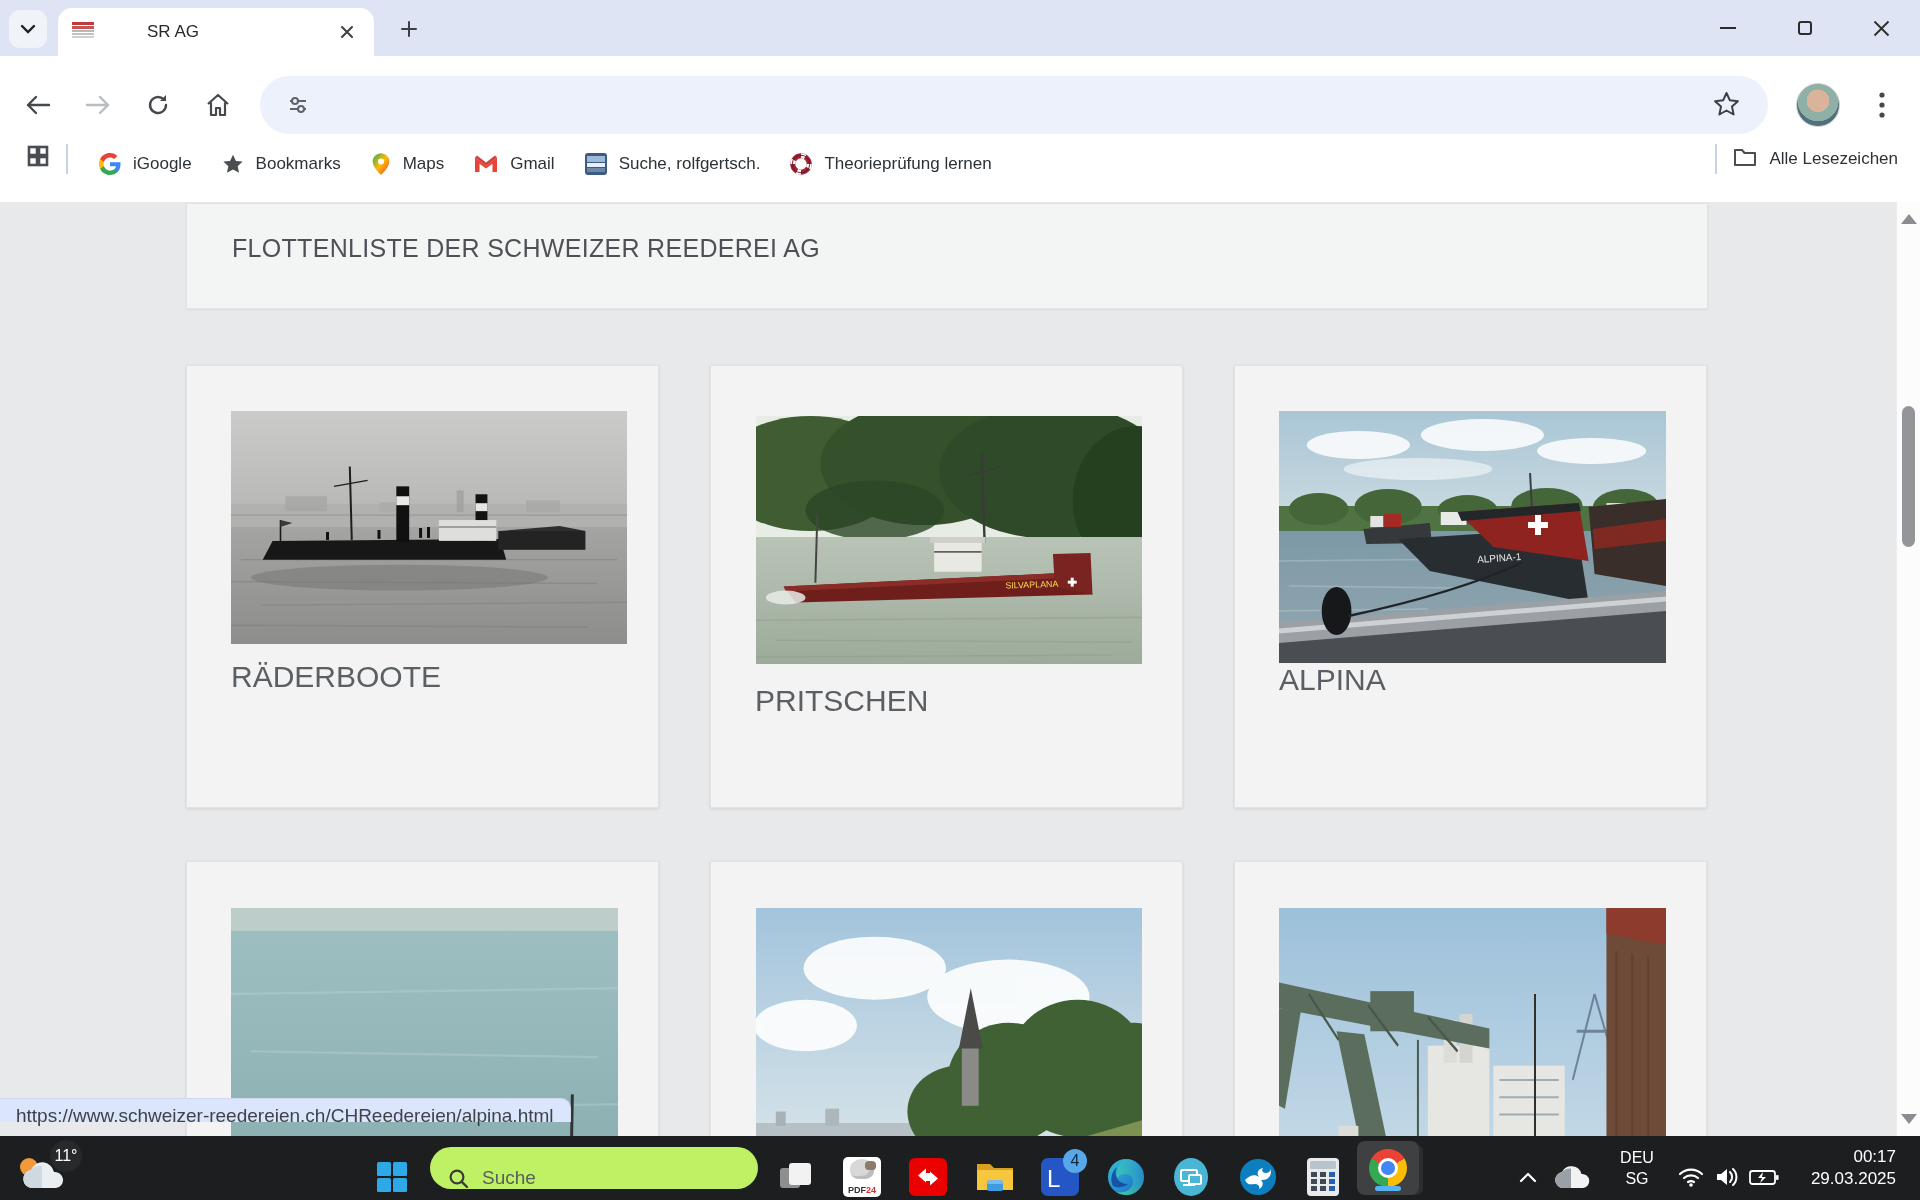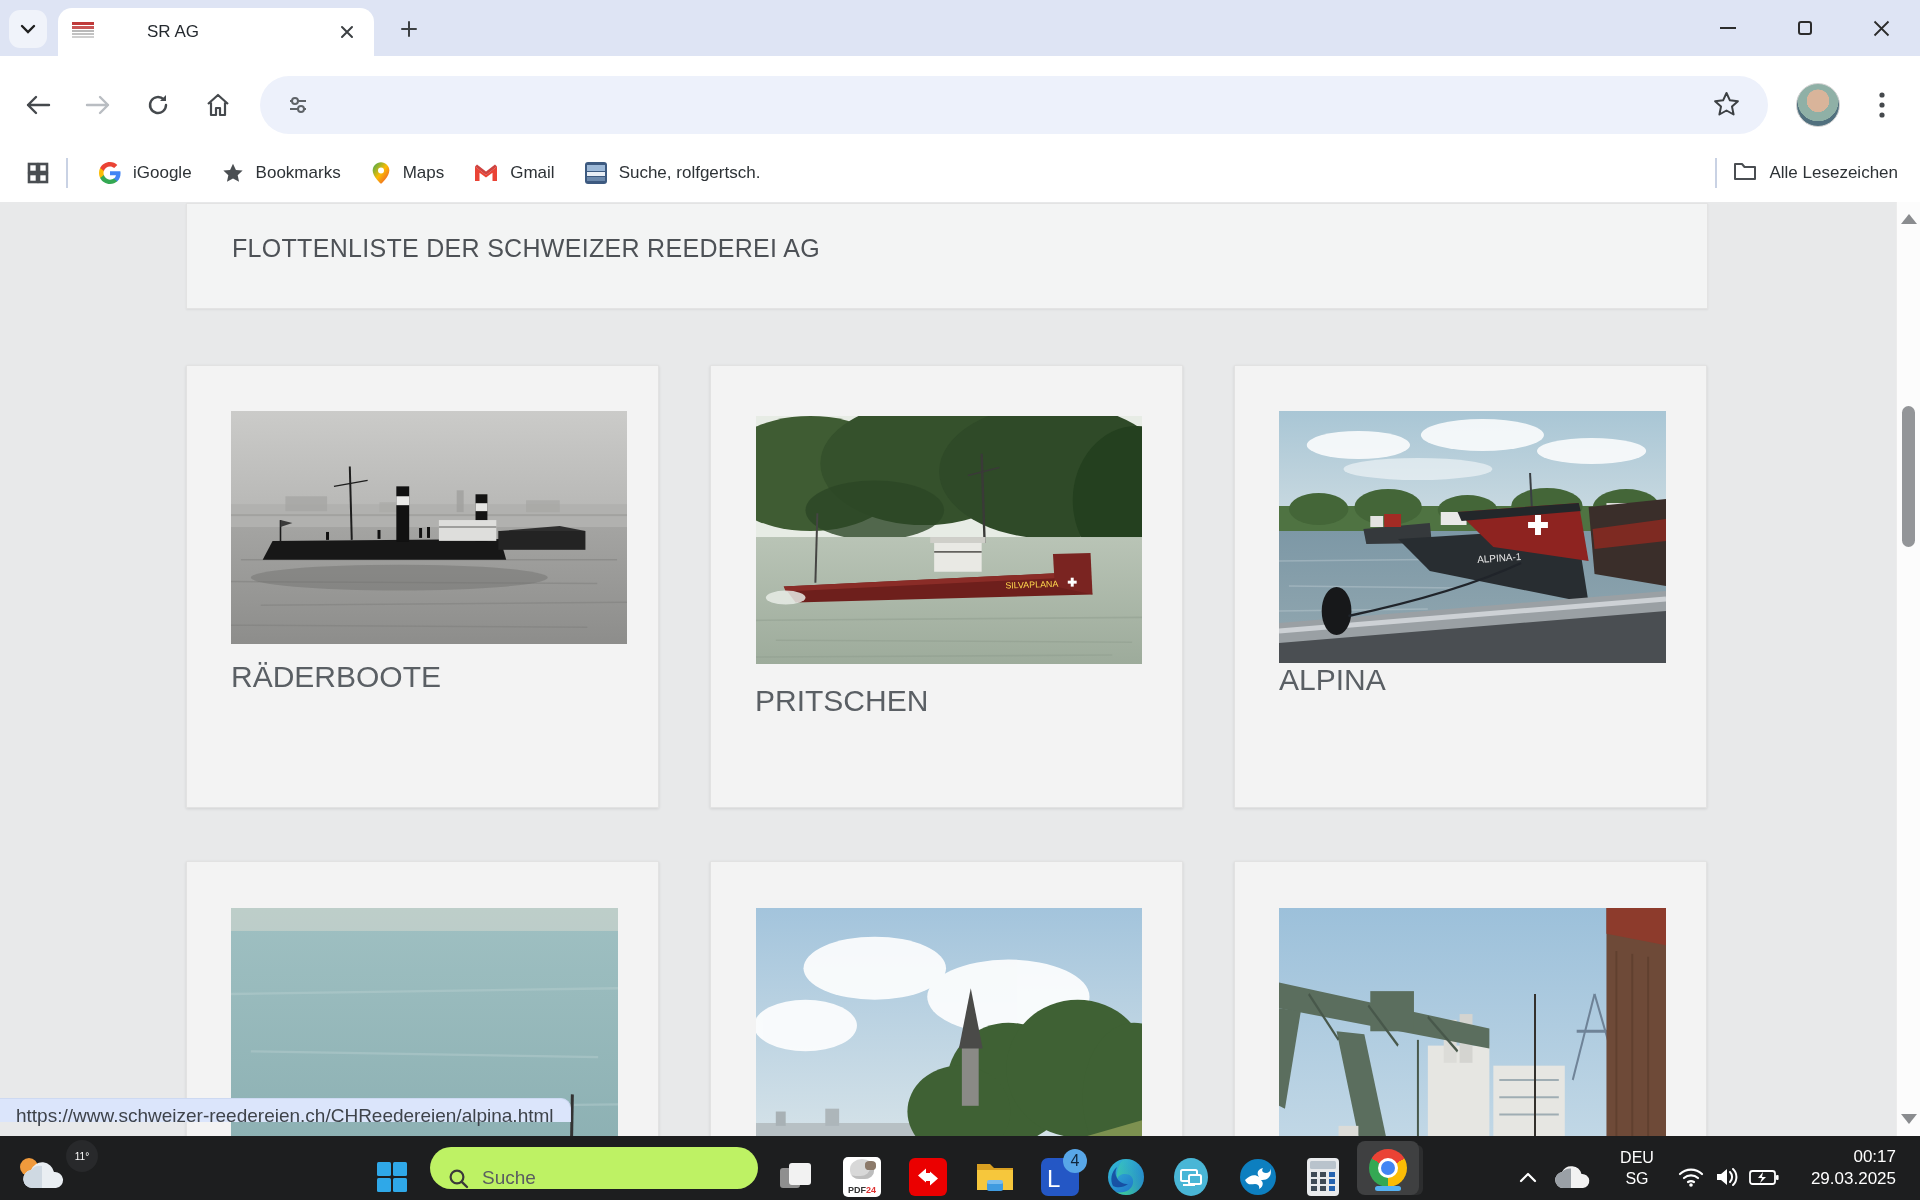--- a/index.html
+++ b/index.html
@@ -33,21 +33,21 @@
     display:flex; align-items:center; padding:0 26px; position:relative; }
   .url-text { font-size:20px; color:#1f2328; margin-left:18px; }
   .omni-star { position:absolute; right:28px; top:15px; }
   .avatar { width:44px; height:44px; border-radius:50%; margin-left:28px;
     background:radial-gradient(circle at 50% 40%, #d9b49a 0 34%, #8fb0a6 35% 62%, #51707e 63%);
     border:1px solid #d0d0d0; }
   .menu-dots { width:40px; height:40px; margin-left:22px; display:flex; align-items:center; justify-content:center; }
 
   
   .bookmarksbar { position:absolute; left:0; top:144px; width:1920px; height:58px; background:#ffffff;
-    display:flex; align-items:center; padding-left:26px; }
+    display:flex; align-items:flex-start; padding-left:26px; }
   .bm-sep { width:2px; height:30px; background:#c9d2e4; margin:0 16px; }
   .bm-item { display:flex; align-items:center; padding:0 15px; height:40px; border-radius:8px; }
   .bm-item .ic { margin-right:12px; display:flex; }
   .bm-label { font-size:17px; color:#2d3236; white-space:nowrap; }
   .bm-right { margin-left:auto; display:flex; align-items:center; padding-right:22px; }
 
   
   .content { position:absolute; left:0; top:202px; width:1920px; height:934px; background:#e8e9ea; overflow:hidden; }
   .title-card { position:absolute; left:186px; top:1px; width:1522px; height:106px; background:#f3f4f4;
     border:1px solid #e3e3e3; box-shadow:0 1px 2px rgba(0,0,0,.06); }
@@ -70,21 +70,21 @@
   
   .status-bubble { position:absolute; left:0; top:896px; height:24px; background:#dbe5fb;
     border-top:1px solid #cdd9f2; border-right:1px solid #cdd9f2; border-radius:0 10px 0 0;
     padding:0 16px; font-size:19px; color:#3e434a; line-height:33px; white-space:nowrap; }
 
   
   .taskbar { position:absolute; left:0; top:1136px; width:1920px; height:64px; background:#1d1e1f; }
   .tb { position:absolute; top:12px; width:40px; height:40px; display:flex; align-items:center; justify-content:center;margin-top:9px; }
   .weather { position:absolute; left:14px; top:4px; width:78px; height:56px; }
   .w-badge { position:absolute; left:36px; top:0; width:32px; height:32px; border-radius:50%;
-    background:#28292b; color:#fff; font-size:10px; display:flex; align-items:center; justify-content:center; z-index:2;margin-left:16px; }
+    background:#28292b; color:#fff; font-size:16px; display:flex; align-items:center; justify-content:center; z-index:2; }
   .w-moon { position:absolute; left:6px; top:18px; width:18px; height:18px; border-radius:50%;
     background:#f09a3c; box-shadow:inset 5px -4px 0 1px #1d1e1f00; }
   .w-cloud { position:absolute; left:8px; top:22px; width:44px; height:26px; }
   .search-pill { position:absolute; left:430px; top:11px; width:328px; height:42px; background:#bef264;
     border-radius:21px; display:flex; align-items:flex-end; padding-left:18px; }
   .search-label { font-size:19px; color:#5a5d61; margin-left:13px; }
   .chrome-tile { position:absolute; left:1357px; top:5px; width:62px; height:54px; background:#3f4041;
     border-radius:8px; box-shadow:6px 2px 0 -2px #2c2d2e; display:flex; align-items:center; justify-content:center; }
   .chrome-underline { position:absolute; bottom:4px; left:18px; width:26px; height:5px; border-radius:3px; background:#56b2f3; }
   .chrome-logo { position:relative; width:38px; height:38px; border-radius:50%;
@@ -254,20 +254,30 @@
         <svg width="22" height="22" viewBox="0 0 22 22">
             <rect width="22" height="22" rx="3" fill="#3d5a80"></rect>
             <rect x="2" y="3" width="18" height="6" fill="#9db9d8"></rect>
             <rect x="2" y="10" width="18" height="4" fill="#e8eef5"></rect>
             <rect x="2" y="15" width="18" height="4" fill="#6b88ab"></rect>
           </svg>
       </span>
       <span class="bm-label">Suche, rolfgertsch.</span>
     </div>
 
+    <div class="bm-item">
+      <span class="ic">
+        <svg width="22" height="22" viewBox="0 0 24 24">
+            <circle cx="12" cy="12" r="9" fill="none" stroke="#9b2335" stroke-width="5.5"></circle>
+            <circle cx="12" cy="12" r="9" fill="none" stroke="#ffffff" stroke-width="5.5" stroke-dasharray="4.5 9.6"></circle>
+            <circle cx="12" cy="12" r="9.5" fill="none" stroke="#6b1522" stroke-width="1"></circle>
+          </svg>
+      </span>
+      <span class="bm-label">Theorieprüfung lernen</span>
+    </div>
 
     <div class="bm-right">
       <div class="bm-sep"></div>
       <span class="ic" style="margin-right:12px">
         <svg width="24" height="20" viewBox="0 0 24 20">
             <path d="M2 3h7l2.5 3H22v12H2z" fill="none" stroke="#4a4e52" stroke-width="2" stroke-linejoin="round"></path>
           </svg>
       </span>
       <span class="bm-label">Alle Lesezeichen</span>
     </div>

